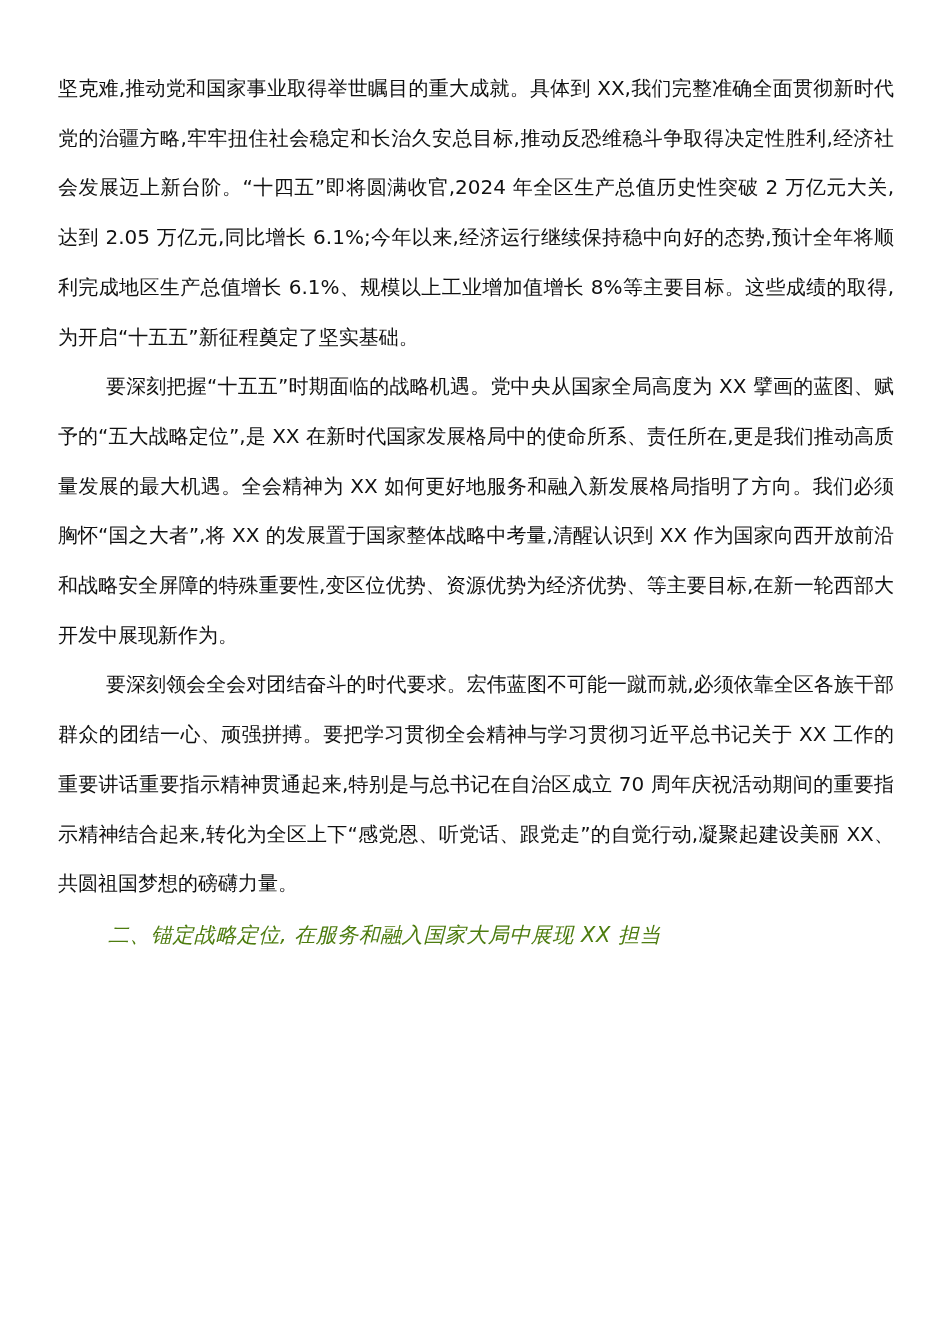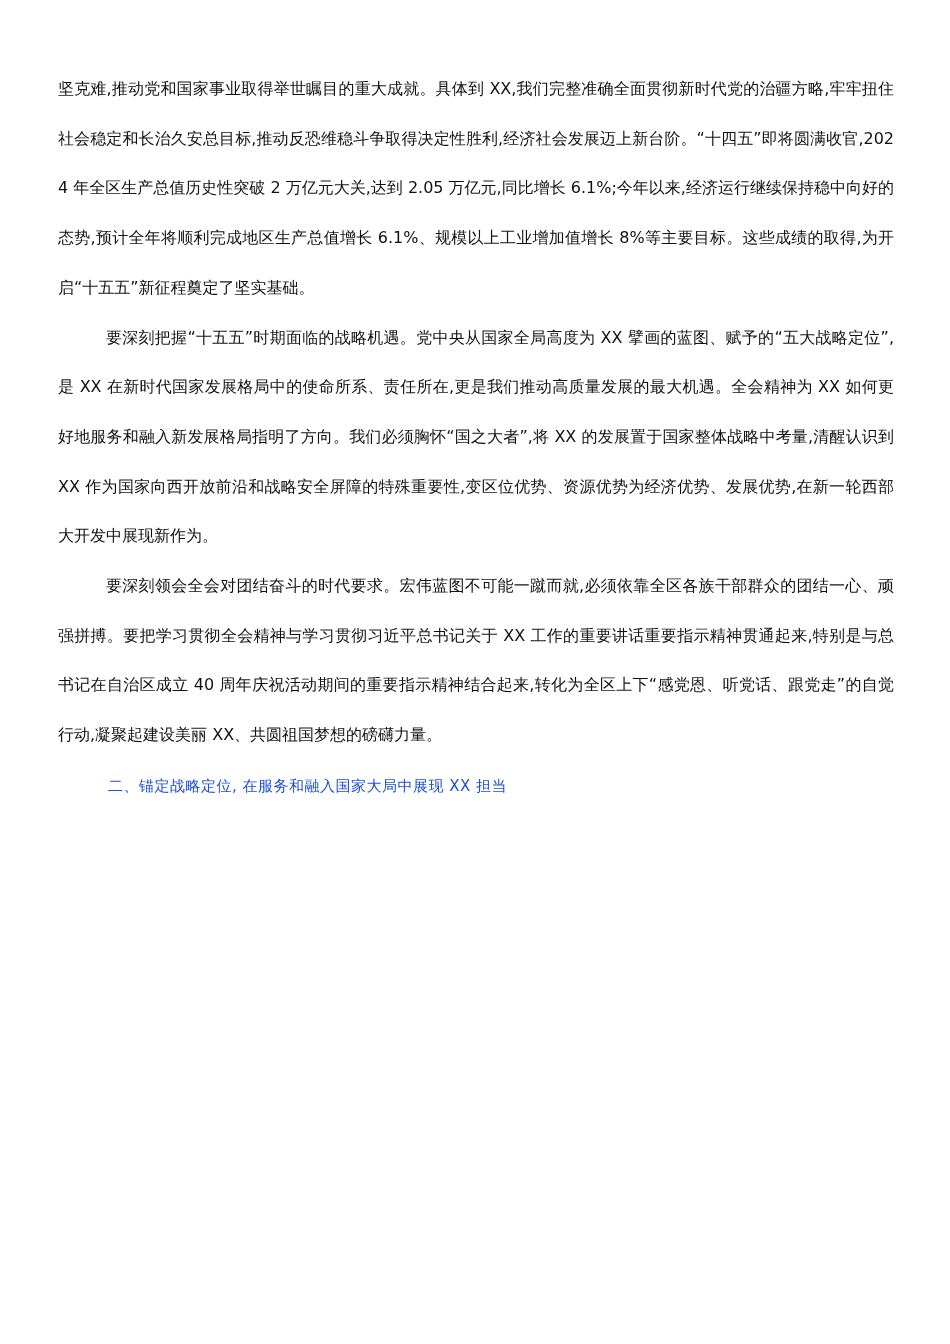--- a/index.html
+++ b/index.html
@@ -16,40 +16,41 @@
       color: #111111;
     }
     .page {
       position: absolute;
       left: 58px;
       top: 64px;
       width: 836px;
     }
     .para {
       margin: 0;
-      font-size: 16px;
+      font-size: 20px;
       line-height: 49.7px;
       text-align: justify;
       text-align-last: left;
       letter-spacing: 0px;
       word-break: break-all;
     }
     .para.indent {
       text-indent: 48px;
     }
     .heading {
       margin: 0;
-      font-size: 15px;
+      font-size: 21px;
       line-height: 52px;
       padding-left: 50px;
       letter-spacing: 0.5px;
-      color: #1d4ed8;
+      color: #4d7c0f;
+      font-style: italic;
     }
   </style>
 </head>
 <body>
 
 <div class="page">
   <p class="para">坚克难,推动党和国家事业取得举世瞩目的重大成就。具体到 XX,我们完整准确全面贯彻新时代党的治疆方略,牢牢扭住社会稳定和长治久安总目标,推动反恐维稳斗争取得决定性胜利,经济社会发展迈上新台阶。“十四五”即将圆满收官,2024 年全区生产总值历史性突破 2 万亿元大关,达到 2.05 万亿元,同比增长 6.1%;今年以来,经济运行继续保持稳中向好的态势,预计全年将顺利完成地区生产总值增长 6.1%、规模以上工业增加值增长 8%等主要目标。这些成绩的取得,为开启“十五五”新征程奠定了坚实基础。</p>
-  <p class="para indent">要深刻把握“十五五”时期面临的战略机遇。党中央从国家全局高度为 XX 擘画的蓝图、赋予的“五大战略定位”,是 XX 在新时代国家发展格局中的使命所系、责任所在,更是我们推动高质量发展的最大机遇。全会精神为 XX 如何更好地服务和融入新发展格局指明了方向。我们必须胸怀“国之大者”,将 XX 的发展置于国家整体战略中考量,清醒认识到 XX 作为国家向西开放前沿和战略安全屏障的特殊重要性,变区位优势、资源优势为经济优势、发展优势,在新一轮西部大开发中展现新作为。</p>
-  <p class="para indent">要深刻领会全会对团结奋斗的时代要求。宏伟蓝图不可能一蹴而就,必须依靠全区各族干部群众的团结一心、顽强拼搏。要把学习贯彻全会精神与学习贯彻习近平总书记关于 XX 工作的重要讲话重要指示精神贯通起来,特别是与总书记在自治区成立 40 周年庆祝活动期间的重要指示精神结合起来,转化为全区上下“感党恩、听党话、跟党走”的自觉行动,凝聚起建设美丽 XX、共圆祖国梦想的磅礴力量。</p>
+  <p class="para indent">要深刻把握“十五五”时期面临的战略机遇。党中央从国家全局高度为 XX 擘画的蓝图、赋予的“五大战略定位”,是 XX 在新时代国家发展格局中的使命所系、责任所在,更是我们推动高质量发展的最大机遇。全会精神为 XX 如何更好地服务和融入新发展格局指明了方向。我们必须胸怀“国之大者”,将 XX 的发展置于国家整体战略中考量,清醒认识到 XX 作为国家向西开放前沿和战略安全屏障的特殊重要性,变区位优势、资源优势为经济优势、等主要目标,在新一轮西部大开发中展现新作为。</p>
+  <p class="para indent">要深刻领会全会对团结奋斗的时代要求。宏伟蓝图不可能一蹴而就,必须依靠全区各族干部群众的团结一心、顽强拼搏。要把学习贯彻全会精神与学习贯彻习近平总书记关于 XX 工作的重要讲话重要指示精神贯通起来,特别是与总书记在自治区成立 70 周年庆祝活动期间的重要指示精神结合起来,转化为全区上下“感党恩、听党话、跟党走”的自觉行动,凝聚起建设美丽 XX、共圆祖国梦想的磅礴力量。</p>
   <p class="heading">二、锚定战略定位, 在服务和融入国家大局中展现 XX 担当</p>
 </div>
 
 </body></html>

